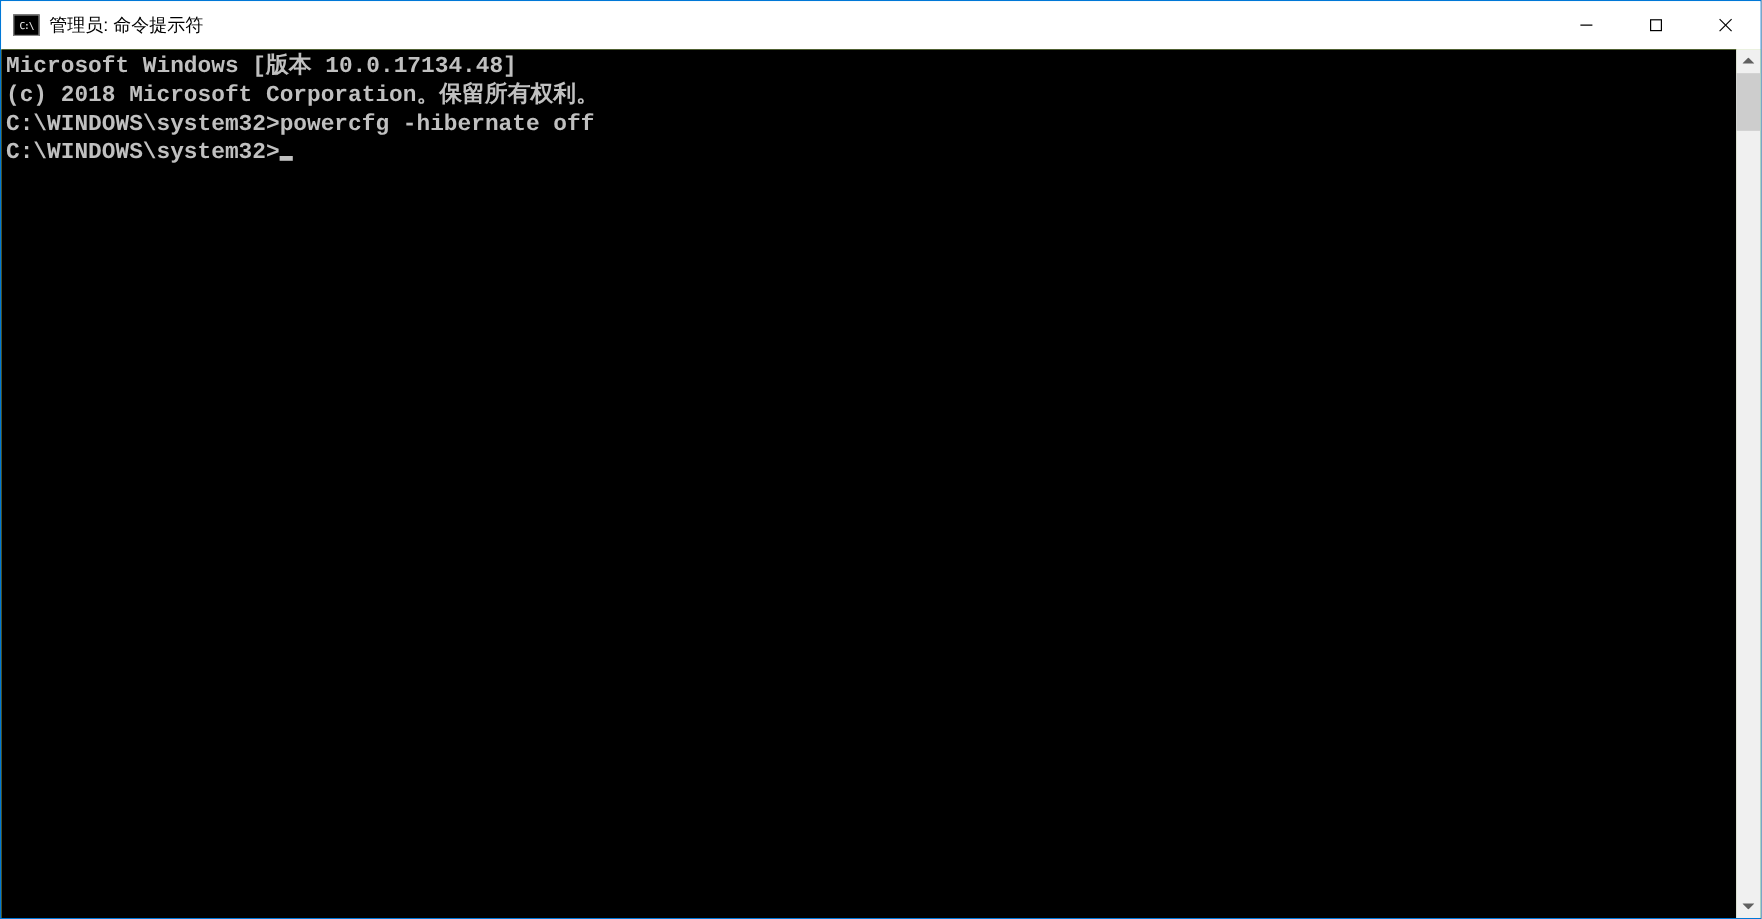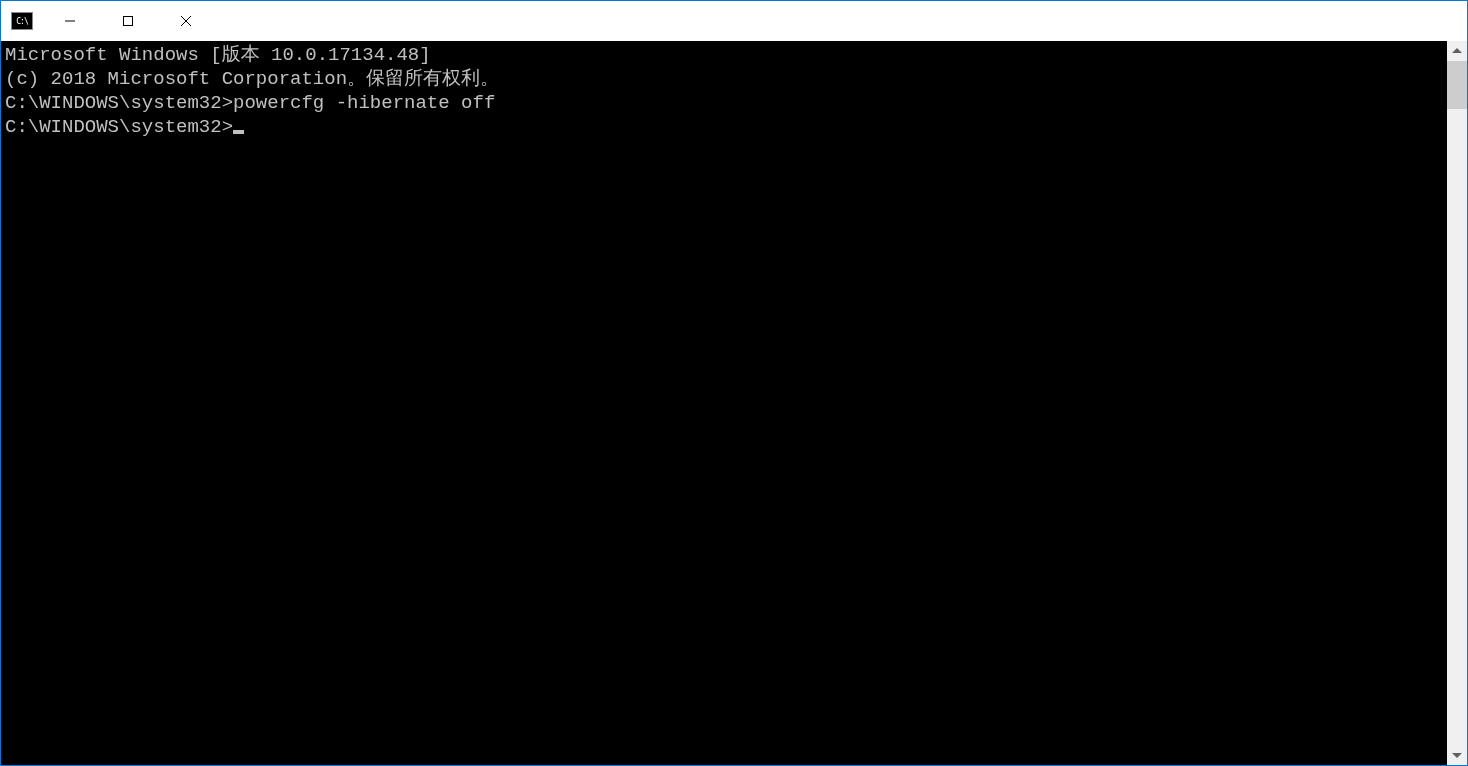--- a/index.html
+++ b/index.html
@@ -64,20 +64,21 @@
     }
     .titlebar-button svg {
       width: 12px;
       height: 12px;
     }
     .content-area {
       flex: 1;
       display: flex;
       background: #bef264;
       overflow: hidden;
+      font-weight: bold;
     }
     .terminal {
       flex: 1;
       background: #000;
       color: #c0c0c0;
       font-family: "NSimSun", "SimSun", Consolas, "Courier New", monospace;
       font-size: 19px;
       line-height: 24px;
       padding: 2px 4px;
       white-space: pre;
@@ -125,20 +126,21 @@
       height: 48px;
       background: #cdcdcd;
     }
   </style>
 </head>
 <body>
 
 <div class="window">
   <div class="titlebar">
     <div class="titlebar-icon">C:\</div>
+    <div class="titlebar-text">管理员: 命令提示符</div>
     <div class="titlebar-buttons">
       <div class="titlebar-button">
         <svg viewBox="0 0 12 12">
           <line x1="1" y1="6" x2="11" y2="6" stroke="#000" stroke-width="1"></line>
         </svg>
       </div>
       <div class="titlebar-button">
         <svg viewBox="0 0 12 12">
           <rect x="1.5" y="1.5" width="9" height="9" stroke="#000" stroke-width="1" fill="none"></rect>
         </svg>

